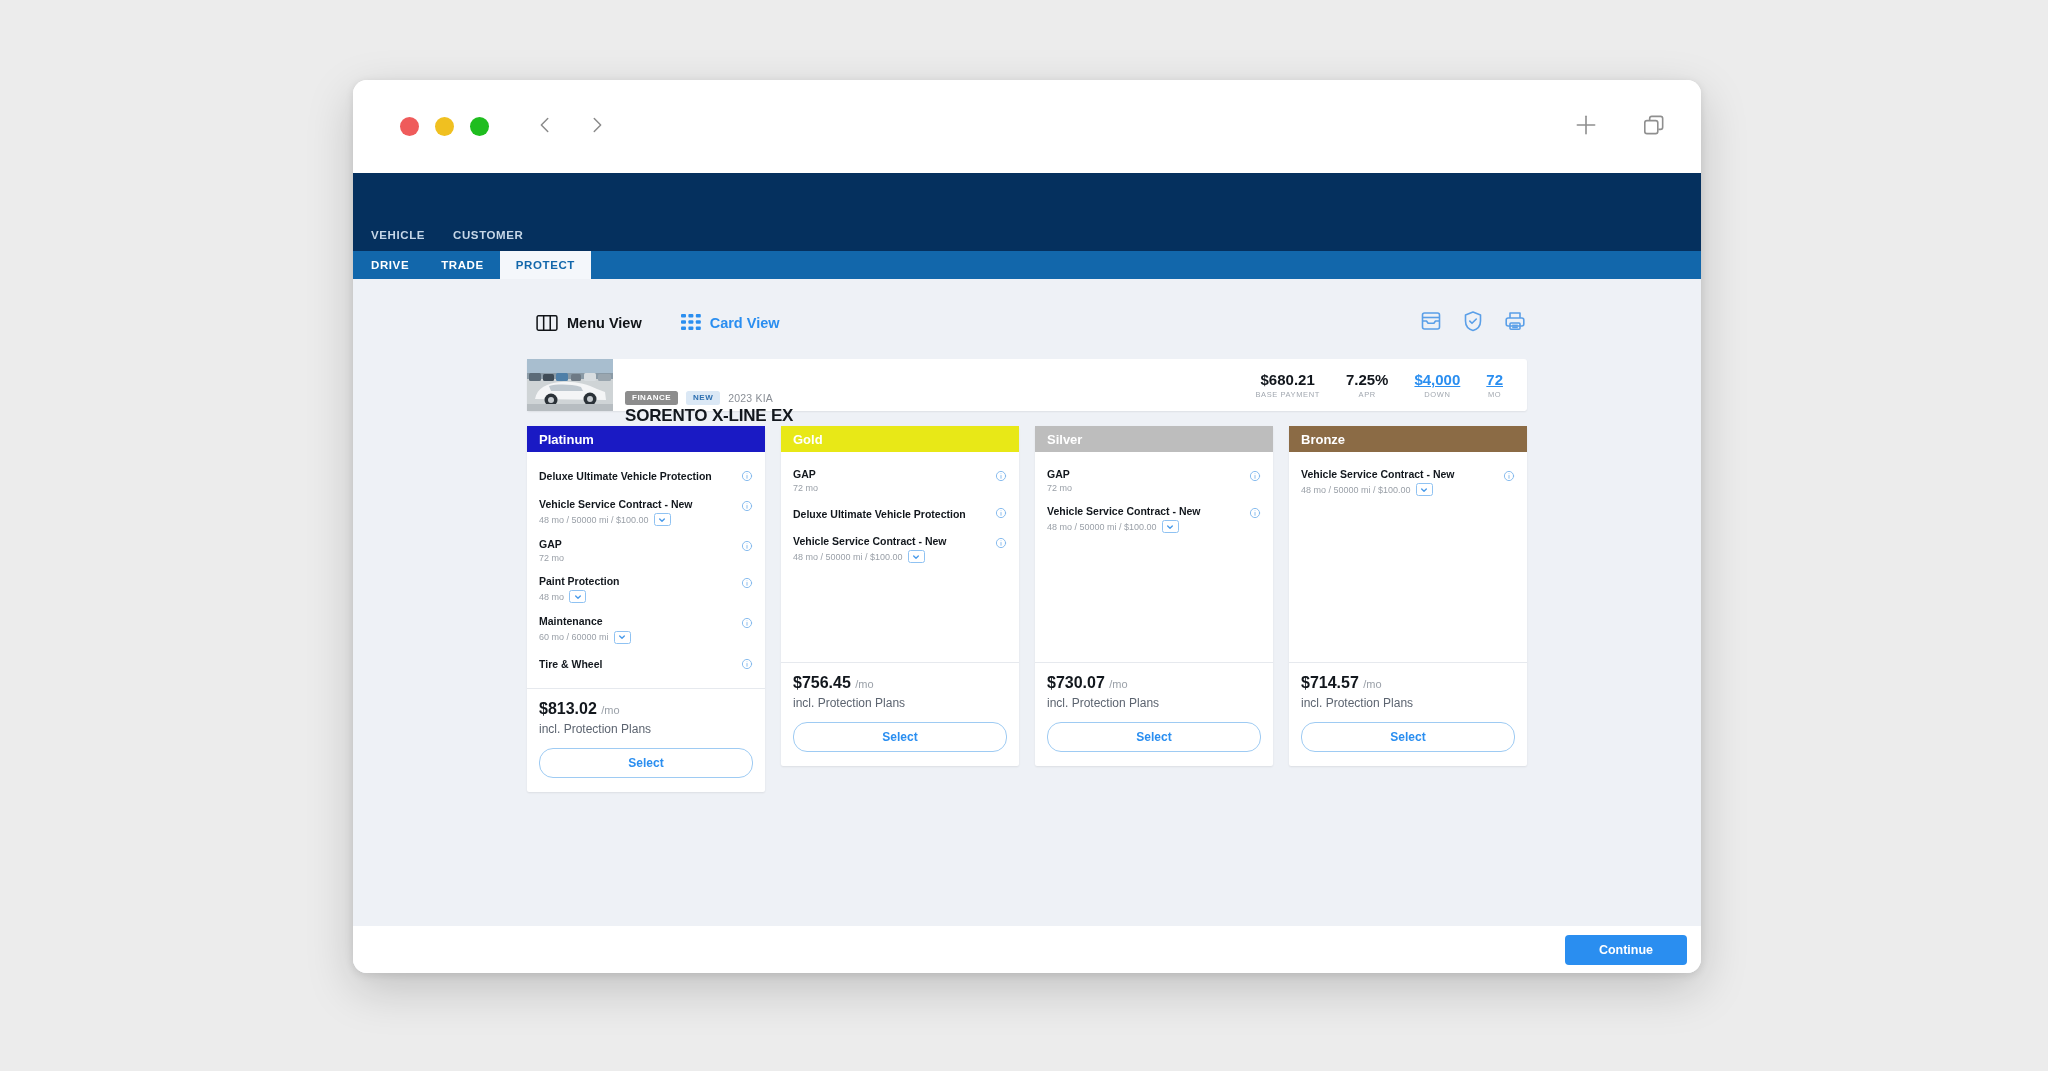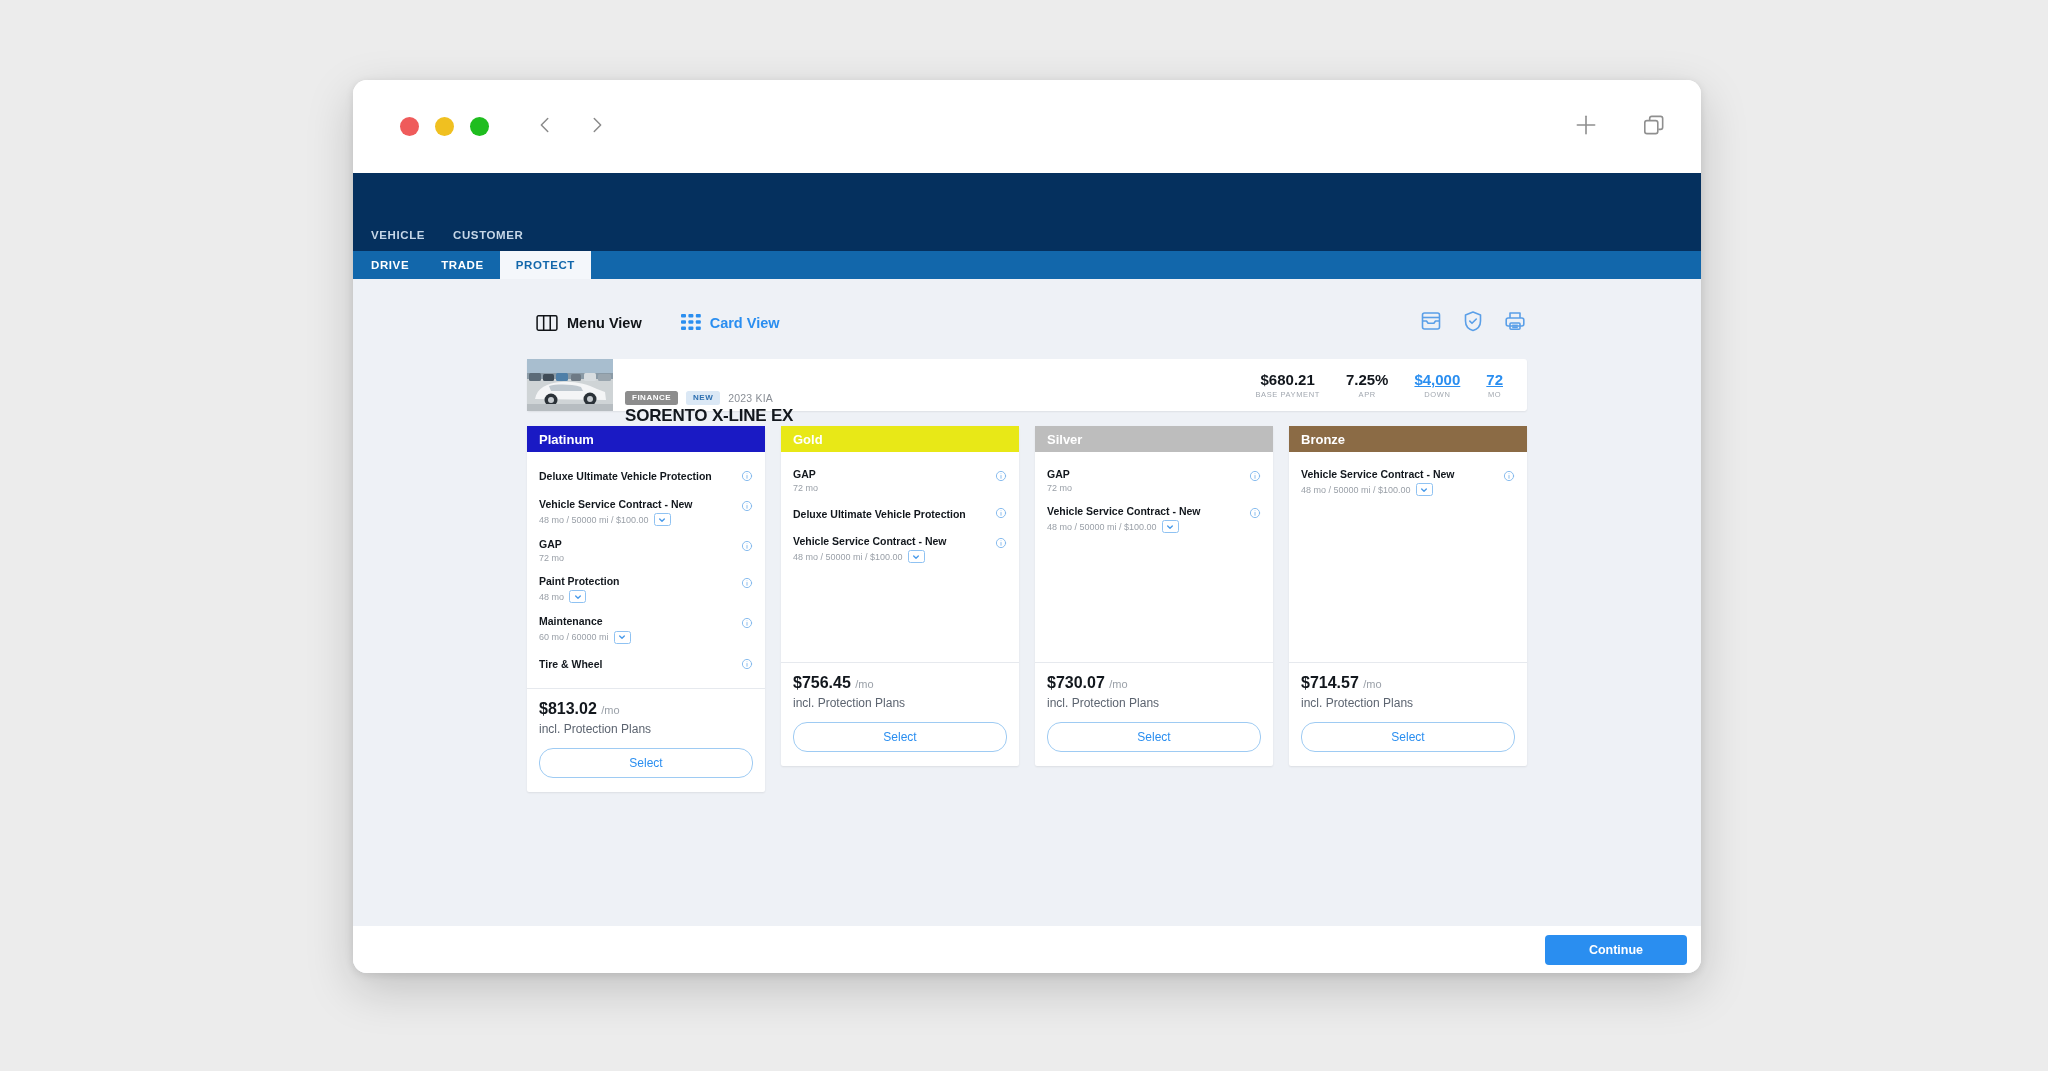--- a/index.html
+++ b/index.html
@@ -153,33 +153,33 @@
   .ic-info { width: 12px; height: 12px; color: #7db5ec; flex: 0 0 12px; margin-top: 2px; }
   .item.tight { align-items: center; }
 
   .plan-foot { border-top: 1px solid #e6e9ee; padding: 11px 12px 14px 12px; }
   .price { font-size: 16px; font-weight: bold; color: #12171d; }
   .price .per { font-size: 11px; font-weight: normal; color: #9aa0a8; }
   .incl { font-size: 12px; color: #5c6470; margin-top: 4px; }
   .selectbtn {
     margin-top: 12px; height: 30px; border: 1px solid #9ecbf3; border-radius: 14px;
     display: flex; align-items: center; justify-content: center;
-    color: #2a8ef0; font-size: 12px; font-weight: normal; background: #fff;
+    color: #2a8ef0; font-size: 12px; font-weight: bold; background: #fff;
     cursor: pointer;
   }
 
   
   .appfooter {
     background: #fff; height: 47px; flex: 0 0 47px;
     display: flex; align-items: center; justify-content: flex-end;
     padding-right: 14px;
   }
   .continue {
     background: #2a8ef0; color: #fff; border: 0; border-radius: 4px;
-    width: 142px; height: 30px; font-size: 12.5px; font-weight: bold;
+    width: 122px; height: 30px; font-size: 12.5px; font-weight: bold;
     font-family: "Liberation Sans", sans-serif; cursor: pointer;
   }
 </style>
 </head>
 <body>
 
 <div class="stage">
   <div class="browser">
 
     <div class="chrome">

